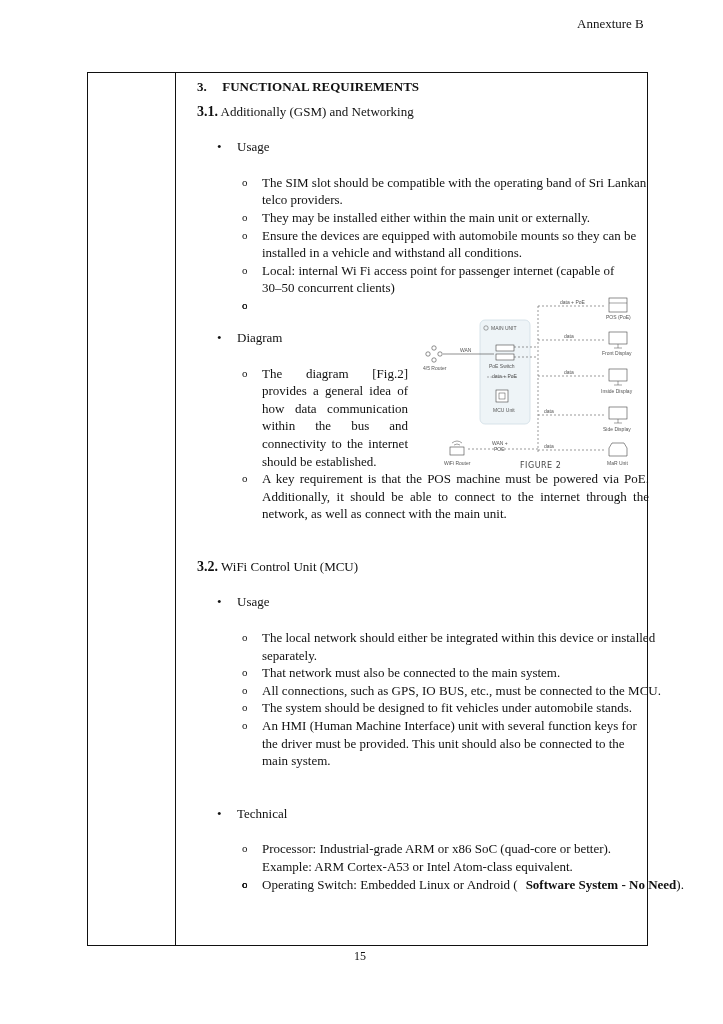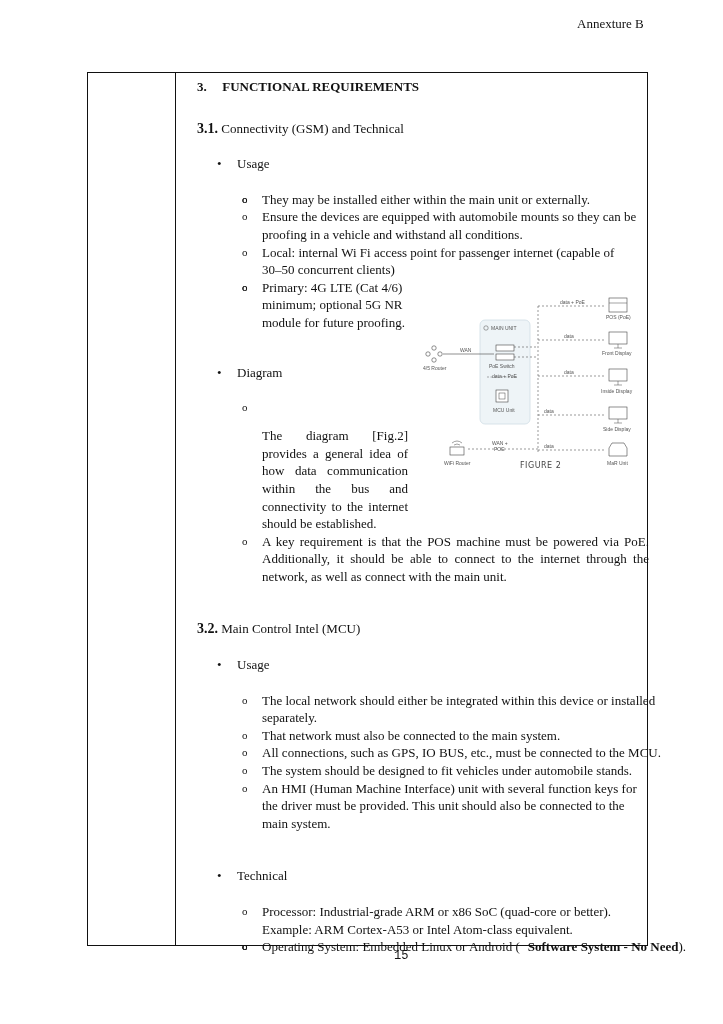--- a/index.html
+++ b/index.html
@@ -3,33 +3,33 @@
 <meta charset="utf-8">
 <style>
   html, body { margin: 0; padding: 0; background: #ffffff; }
   body { width: 723px; height: 1024px; position: relative; overflow: hidden;
          font-family: "Liberation Serif", serif; color: #111; }
   .header-right { position: absolute; top: 16px; left: 577px; font-size: 13px; font-family: Liberation Serif, serif; }
   .frame { position: absolute; left: 87px; top: 72px; width: 561px; height: 874px;
            border: 1px solid #111; box-sizing: border-box; }
   .frame-divider { position: absolute; left: 87px; top: 0; bottom: 0; width: 0;
                    border-left: 1px solid #111; }
-  .page-num { position: absolute; top: 949px; left: 354px; font-family: Liberation Mono, monospace; font-size: 12px; margin-left: 40px; }
+  .page-num { position: absolute; top: 949px; left: 354px; font-family: Liberation Serif, serif; font-size: 12px; }
 
   .content { position: absolute; left: 197px; top: 78px; width: 452px; font-size: 13px; line-height: 17.6px; }
-  .h1 { font-weight: bold; font-size: 13px; margin: 0 0 24px 0; }
+  .h1 { font-weight: bold; font-size: 13px; margin: 0 0 7px 0; }
   .h1 .num { display: inline-block; width: 22px; }
   .h2 { font-size: 13px; margin: 0 0 2px 0; }
   .h2 .num { font-weight: bold; font-size: 14px; }
   .bullet { position: relative; padding-left: 22px; margin: 18px; }
   .bullet::before { content: "\2022"; position: absolute; left: 2px; top: 0; }
   .sub { position: relative; padding-left: 65px; margin: 0; }
   .sub .o { position: absolute; left: 45px; top: 0; font-size: 11px; }
   .narrow { width: 150px; }
-  .narrow-j { width: 146px; text-align: justify; text-align-last: left; margin-top: 28px; }
+  .narrow-j { width: 146px; text-align: justify; text-align-last: left; }
   .justify { text-align: justify; }
   .bold { font-weight: bold; margin-left: 8px; }
 
   .diagram { position: absolute; left: 414px; top: 284px; width: 236px; height: 192px; }
   .diagram svg { width: 100%; height: 100%; }
   .dlabel { font-family: "Liberation Sans", sans-serif; font-size: 5px; fill: #555; }
   .dfig { font-family: "DejaVu Sans", sans-serif; font-size: 8px; fill: #444; letter-spacing: 0.5px; }
 </style>
 </head>
 <body>
@@ -41,54 +41,54 @@
 </div>
 
 <div class="content">
   <div class="h1">
     <span class="num">3.</span>
     <span>FUNCTIONAL REQUIREMENTS</span>
   </div>
 
   <div class="h2">
     <span class="num">3.1.</span>
-    <span>Connectivity (GSM) and Technical</span>
+    <span>Additionally (GSM) and Networking</span>
   </div>
 
   <p class="bullet">Usage</p>
-  <p class="sub"><span class="o">o</span></p>
+  <p class="sub"><span class="o">o</span><span>The SIM slot should be compatible with the operating band of Sri Lankan telco providers.</span></p>
   <p class="sub"><span class="o">o</span><span>They may be installed either within the main unit or externally.</span></p>
-  <p class="sub"><span class="o">o</span><span>Ensure the devices are equipped with automobile mounts so they can be proofing in a vehicle and withstand all conditions.</span></p>
+  <p class="sub"><span class="o">o</span><span>Ensure the devices are equipped with automobile mounts so they can be installed in a vehicle and withstand all conditions.</span></p>
   <p class="sub" style="width:370px"><span class="o">o</span><span>Local: internal Wi Fi access point for passenger internet (capable of 30–50 concurrent clients)</span></p>
   <p class="sub" style="width:360px"><span class="o">o</span></p>
-  <p class="sub"><span class="o">o</span><span class="narrow" style="display:inline-block">Primary: 4G LTE (Cat 4/6) minimum; optional 5G NR module for future proofing.</span></p>
+  <p class="sub"><span class="o">o</span></p>
 
   <div style="height:14px"></div>
   <p class="bullet">Diagram</p>
   <p class="sub"><span class="o">o</span><span class="narrow-j" style="display:inline-block">The diagram [Fig.2] provides a general idea of how data communication within the bus and connectivity to the internet should be established.</span></p>
   <p class="sub justify"><span class="o">o</span><span>A key requirement is that the POS machine must be powered via PoE. Additionally, it should be able to connect to the internet through the network, as well as connect with the main unit.</span></p>
 
   <div style="height:35px"></div>
   <div class="h2">
     <span class="num">3.2.</span>
-    <span>Main Control Intel (MCU)</span>
+    <span>WiFi Control Unit (MCU)</span>
   </div>
   <p class="bullet">Usage</p>
   <p class="sub" style="width:425px"><span class="o">o</span><span>The local network should either be integrated within this device or installed separately.</span></p>
   <p class="sub"><span class="o">o</span><span>That network must also be connected to the main system.</span></p>
   <p class="sub" style="width:440px"><span class="o">o</span><span>All connections, such as GPS, IO BUS, etc., must be connected to the MCU.</span></p>
   <p class="sub"><span class="o">o</span><span>The system should be designed to fit vehicles under automobile stands.</span></p>
   <p class="sub"><span class="o">o</span><span>An HMI (Human Machine Interface) unit with several function keys for the driver must be provided. This unit should also be connected to the main system.</span></p>
 
   <div style="height:17px"></div>
   <p class="bullet">Technical</p>
   <p class="sub"><span class="o">o</span><span>Processor: Industrial-grade ARM or x86 SoC (quad-core or better). Example: ARM Cortex-A53 or Intel Atom-class equivalent.</span></p>
   <p class="sub"><span class="o">o</span></p>
   <p class="sub"><span class="o">o</span></p>
-  <p class="sub" style="width:430px"><span class="o">o</span><span>Operating System: Embedded Linux or Android (</span><span class="bold">Software System - No Need</span><span>).</span></p>
+  <p class="sub" style="width:430px"><span class="o">o</span><span>Operating Switch: Embedded Linux or Android (</span><span class="bold">Software System - No Need</span><span>).</span></p>
 </div>
 
 <div class="diagram">
   <svg viewBox="0 0 236 192" xmlns="http://www.w3.org/2000/svg">
 
     <rect x="66" y="36" width="50" height="104" rx="5" fill="#eef4f7" stroke="#cfdde4" stroke-width="0.8"></rect>
     <circle cx="72" cy="44" r="2.2" fill="none" stroke="#666" stroke-width="0.6"></circle>
     <text class="dlabel" x="77" y="46">MAIN UNIT</text>
 
     <rect x="82" y="61" width="18" height="6" fill="#fff" stroke="#444" stroke-width="0.6"></rect>

